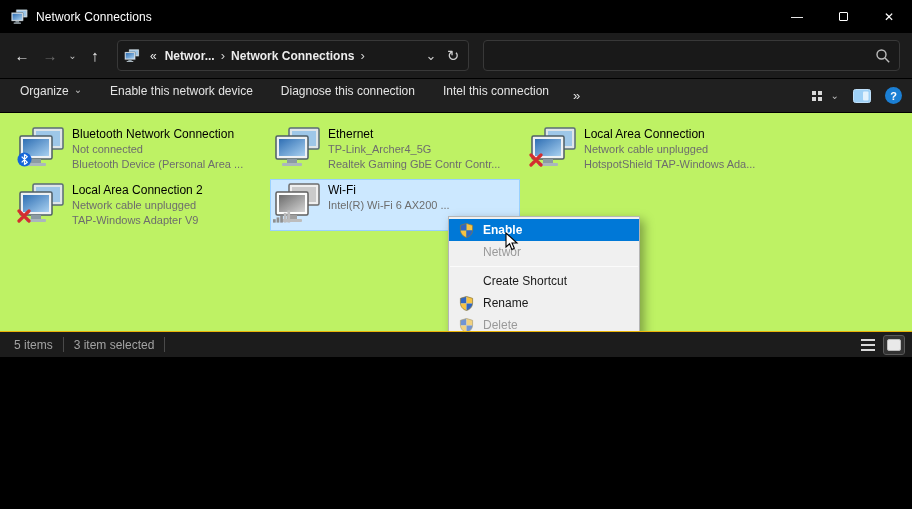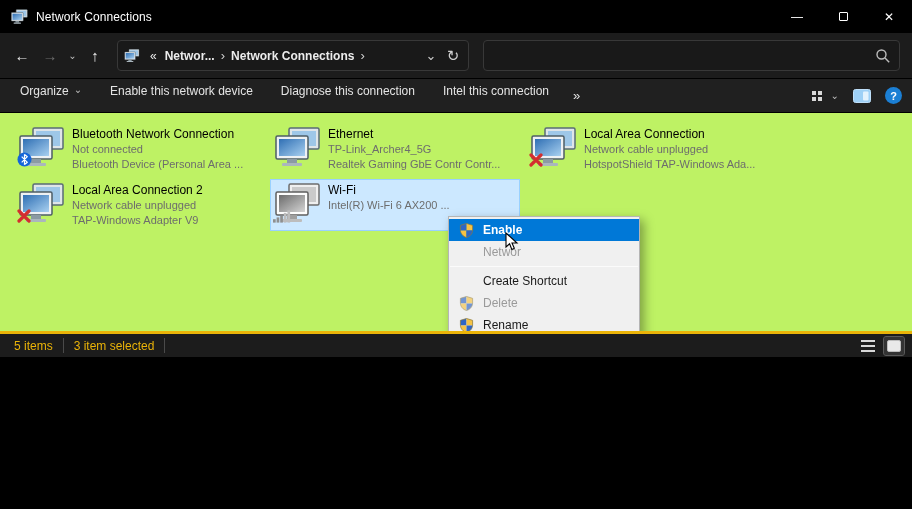--- a/index.html
+++ b/index.html
@@ -57,21 +57,21 @@
   .menu-item{height:22px;display:flex;align-items:center;padding-left:9px}
   .mi-ico{width:16px;height:16px;margin-right:9px;flex:0 0 16px;display:flex;align-items:center;justify-content:center}
   .menu-item.hl{background:#0078d7;color:#fff;font-weight:bold}
   .menu-item.dis{color:#9a9a9a}
   .menu-item.dis .mi-ico{opacity:.65}
   .menu-sep{height:1px;background:#d6d6d6;margin:3px 1px;border-bottom:1px solid #fbfbfb}
 
   .cursor{position:absolute;left:505px;top:119px;z-index:9}
 
   
-  .statusbar{flex:0 0 26px;background:#1c1c1c;color:#eab308;display:flex;align-items:center;font-size:12px;padding:0 8px 0 14px;border-top:3px solid #eab308}
+  .statusbar{flex:0 0 26px;background:#1c1c1c;color:#a3a3a3;display:flex;align-items:center;font-size:12px;padding:0 8px 0 14px;border-top:1px solid #eab308}
   .sb-div{width:1px;height:15px;background:#4a4a4a;margin:0 10px}
   .sb-right{margin-left:auto;display:flex;align-items:center;gap:6px}
   .sb-view{width:20px;height:18px;display:flex;align-items:center;justify-content:center;border-radius:2px}
   .sb-view.active{background:#333;outline:1px solid #5a5a5a}
 </style>
 </head>
 <body>
 
 <svg width="0" height="0" style="position:absolute" aria-hidden="true">
   <defs>
@@ -302,35 +302,35 @@
       </div>
       <div class="menu-item dis">
         <span class="mi-ico"></span>
         <span>Networ</span>
       </div>
       <div class="menu-sep"></div>
       <div class="menu-item">
         <span class="mi-ico"></span>
         <span>Create Shortcut</span>
       </div>
+      <div class="menu-item">
+        <span class="mi-ico">
+            <svg width="15" height="15" viewBox="0 0 16 16">
+              <use href="#shield"></use>
+            </svg>
+          </span>
+        <span>Rename</span>
+      </div>
       <div class="menu-item dis">
         <span class="mi-ico">
             <svg width="15" height="15" viewBox="0 0 16 16">
               <use href="#shield"></use>
             </svg>
           </span>
         <span>Delete</span>
-      </div>
-      <div class="menu-item">
-        <span class="mi-ico">
-            <svg width="15" height="15" viewBox="0 0 16 16">
-              <use href="#shield"></use>
-            </svg>
-          </span>
-        <span>Rename</span>
       </div>
       <div class="menu-sep"></div>
       <div class="menu-item">
         <span class="mi-ico">
             <svg width="15" height="15" viewBox="0 0 16 16">
               <use href="#shield"></use>
             </svg>
           </span>
         <span>Properties</span>
       </div>

